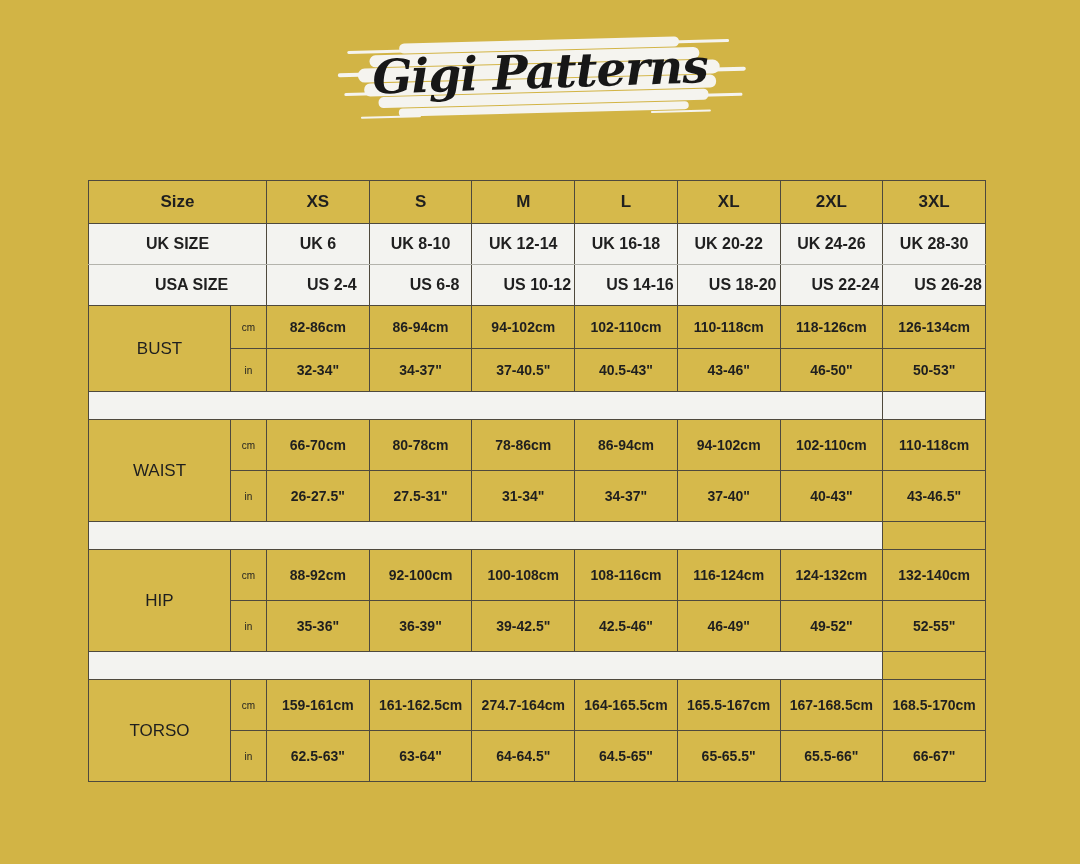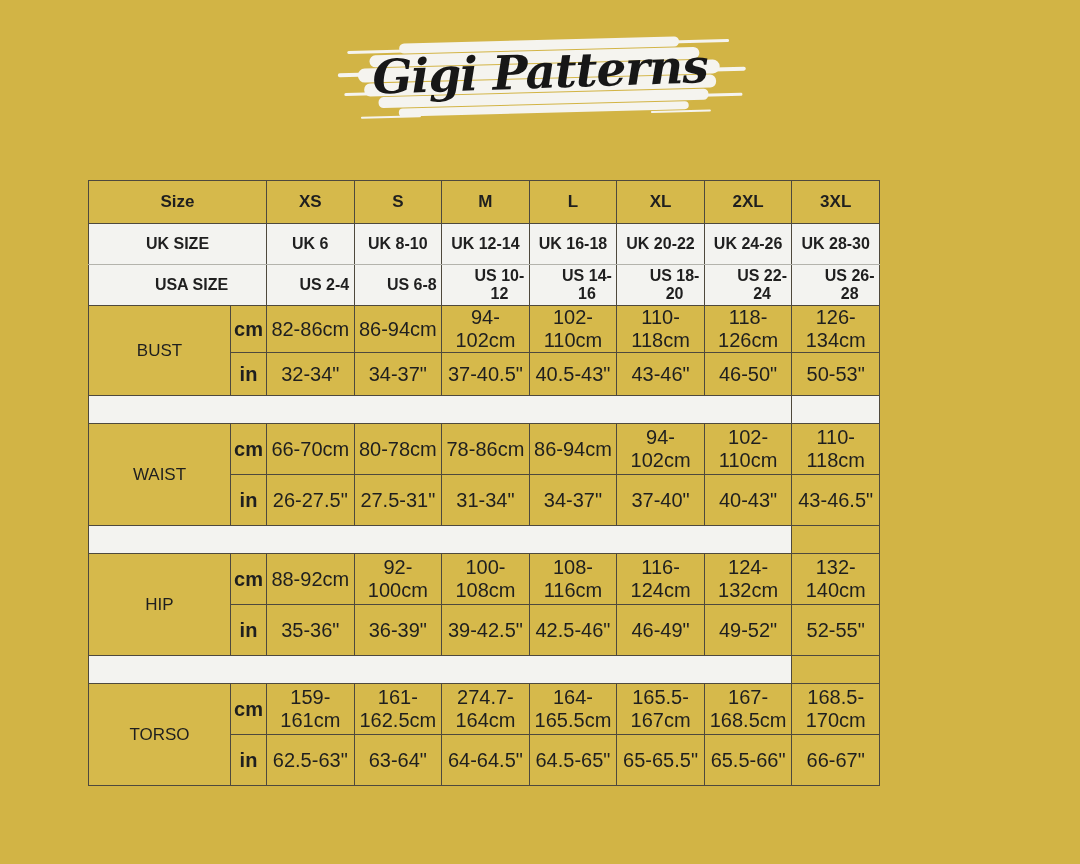--- a/index.html
+++ b/index.html
@@ -17,37 +17,37 @@
     text-align:center;
     font-family:"DejaVu Serif", serif;
     font-style:italic;font-weight:600;
     font-size:47px;line-height:1.1;
     color:#171717;
     transform:rotate(-2deg);
     letter-spacing:-1px;
     white-space:nowrap;
   }
   .chart-wrap{position:absolute;left:88px;top:180px;}
-  table.size-chart{border-collapse:collapse;table-layout:fixed;width:792px;}
+  table.size-chart{border-collapse:collapse;table-layout:fixed;width:898px;}
   .size-chart td,.size-chart th{
     border:1px solid #4e493d;
     text-align:center;vertical-align:middle;
     padding:0;overflow:hidden;
   }
   .gold{background:#d6b94b;}
   .white{background:#f3f3f0;margin-left:30px;}
   .row-hdr th{height:42px;font-size:17px;font-weight:bold;}
   .row-uk td,.row-usa td{height:40px;font-weight:bold;font-size:16px;}
   .row-uk td{border-bottom:1px solid #b3b3ac;}
   .row-usa td{border-top:1px solid #b3b3ac;padding-left:28px;}
   .row-bust td{height:42px;}
   .row-tall td{height:50px;}
   .row-sep td{height:27px;}
-  .val{font-size:20px;font-weight:normal;}
-  .unit-cell{font-size:20px;font-weight:bold;}
+  .val{font-size:14px;font-weight:bold;}
+  .unit-cell{font-size:10px;font-weight:normal;}
   .label-cell{
     font-weight:normal;font-size:17px;
     vertical-align:top;padding-top:12px;
   }
 </style>
 </head>
 <body>
 
 <div>
 

